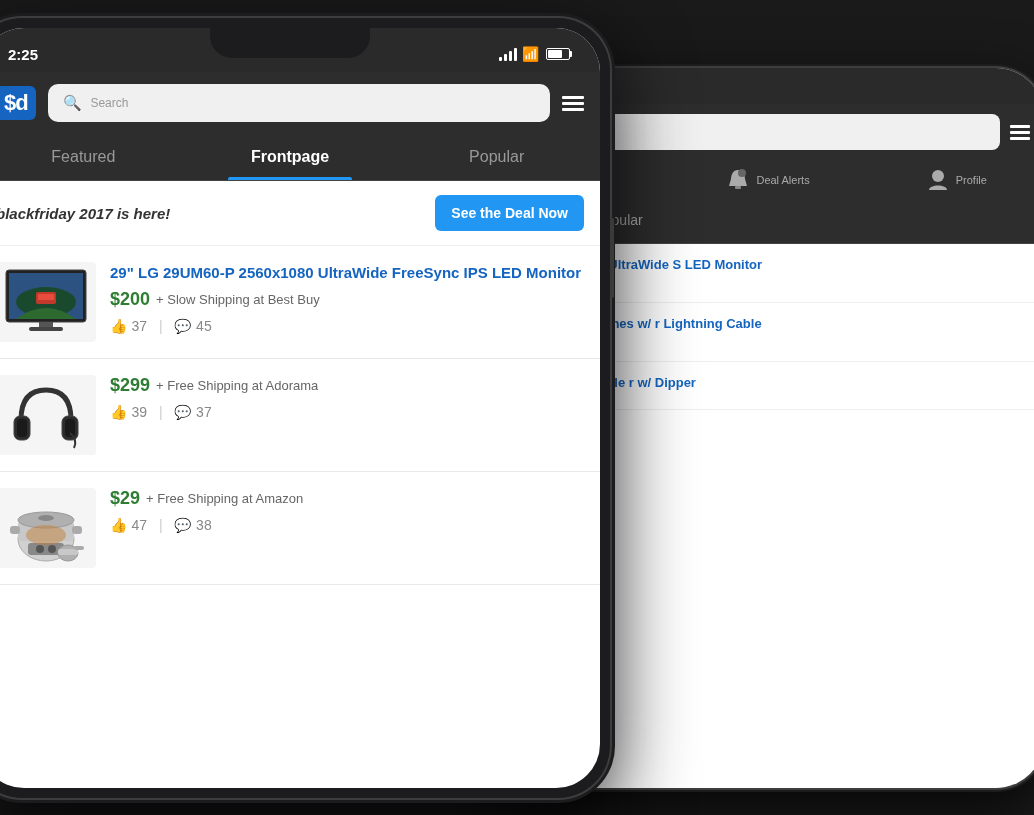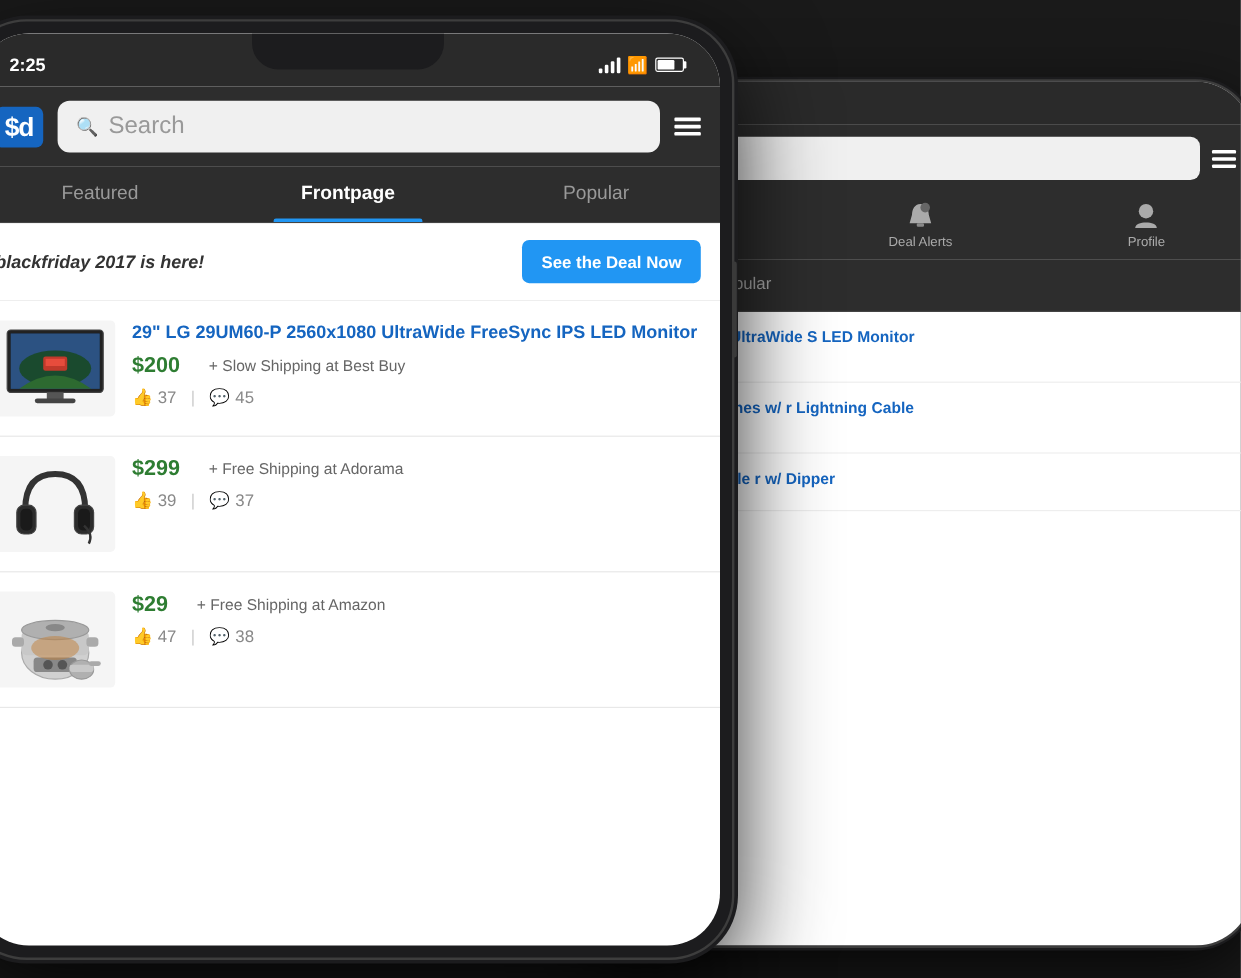--- a/index.html
+++ b/index.html
@@ -277,21 +277,21 @@
       color: #1565c0;
       font-size: 15px;
       font-weight: 600;
       line-height: 1.4;
       margin-bottom: 6px;
     }
 
     .deal-price-row {
       display: flex;
       align-items: center;
-      gap: 24px;
+      gap: 6px;
       margin-bottom: 8px;
     }
 
     .deal-price {
       color: #2e7d32;
       font-size: 18px;
       font-weight: 800;
     }
 
     .deal-shipping {
@@ -364,21 +364,20 @@
     
     .back-nav {
       background: #2d2d2d;
       display: flex;
       padding: 8px 0;
       justify-content: space-around;
     }
 
     .back-nav-item {
       display: flex;
-      flex-direction: column;
       align-items: center;
       gap: 4px;
       color: #aaa;
       font-size: 11px;
     }
 
     .back-nav-icon {
       width: 28px;
       height: 24px;
       display: flex;
@@ -462,21 +461,21 @@
             </div>
             <div class="battery-tip"></div>
           </div>
         </div>
       </div>
 
       <div class="app-header">
         <div class="logo">$d</div>
         <div class="search-bar">
           <span style="color:#999; font-size:15px;">🔍</span>
-          <span style="color:#999; font-size:20px;">Search</span>
+          <span style="color:#999; font-size:12px;">Search</span>
         </div>
         <div class="list-icon">
           <div class="list-line"></div>
           <div class="list-line"></div>
           <div class="list-line"></div>
         </div>
       </div>
 
       <div class="tabs">
         <div class="tab">

